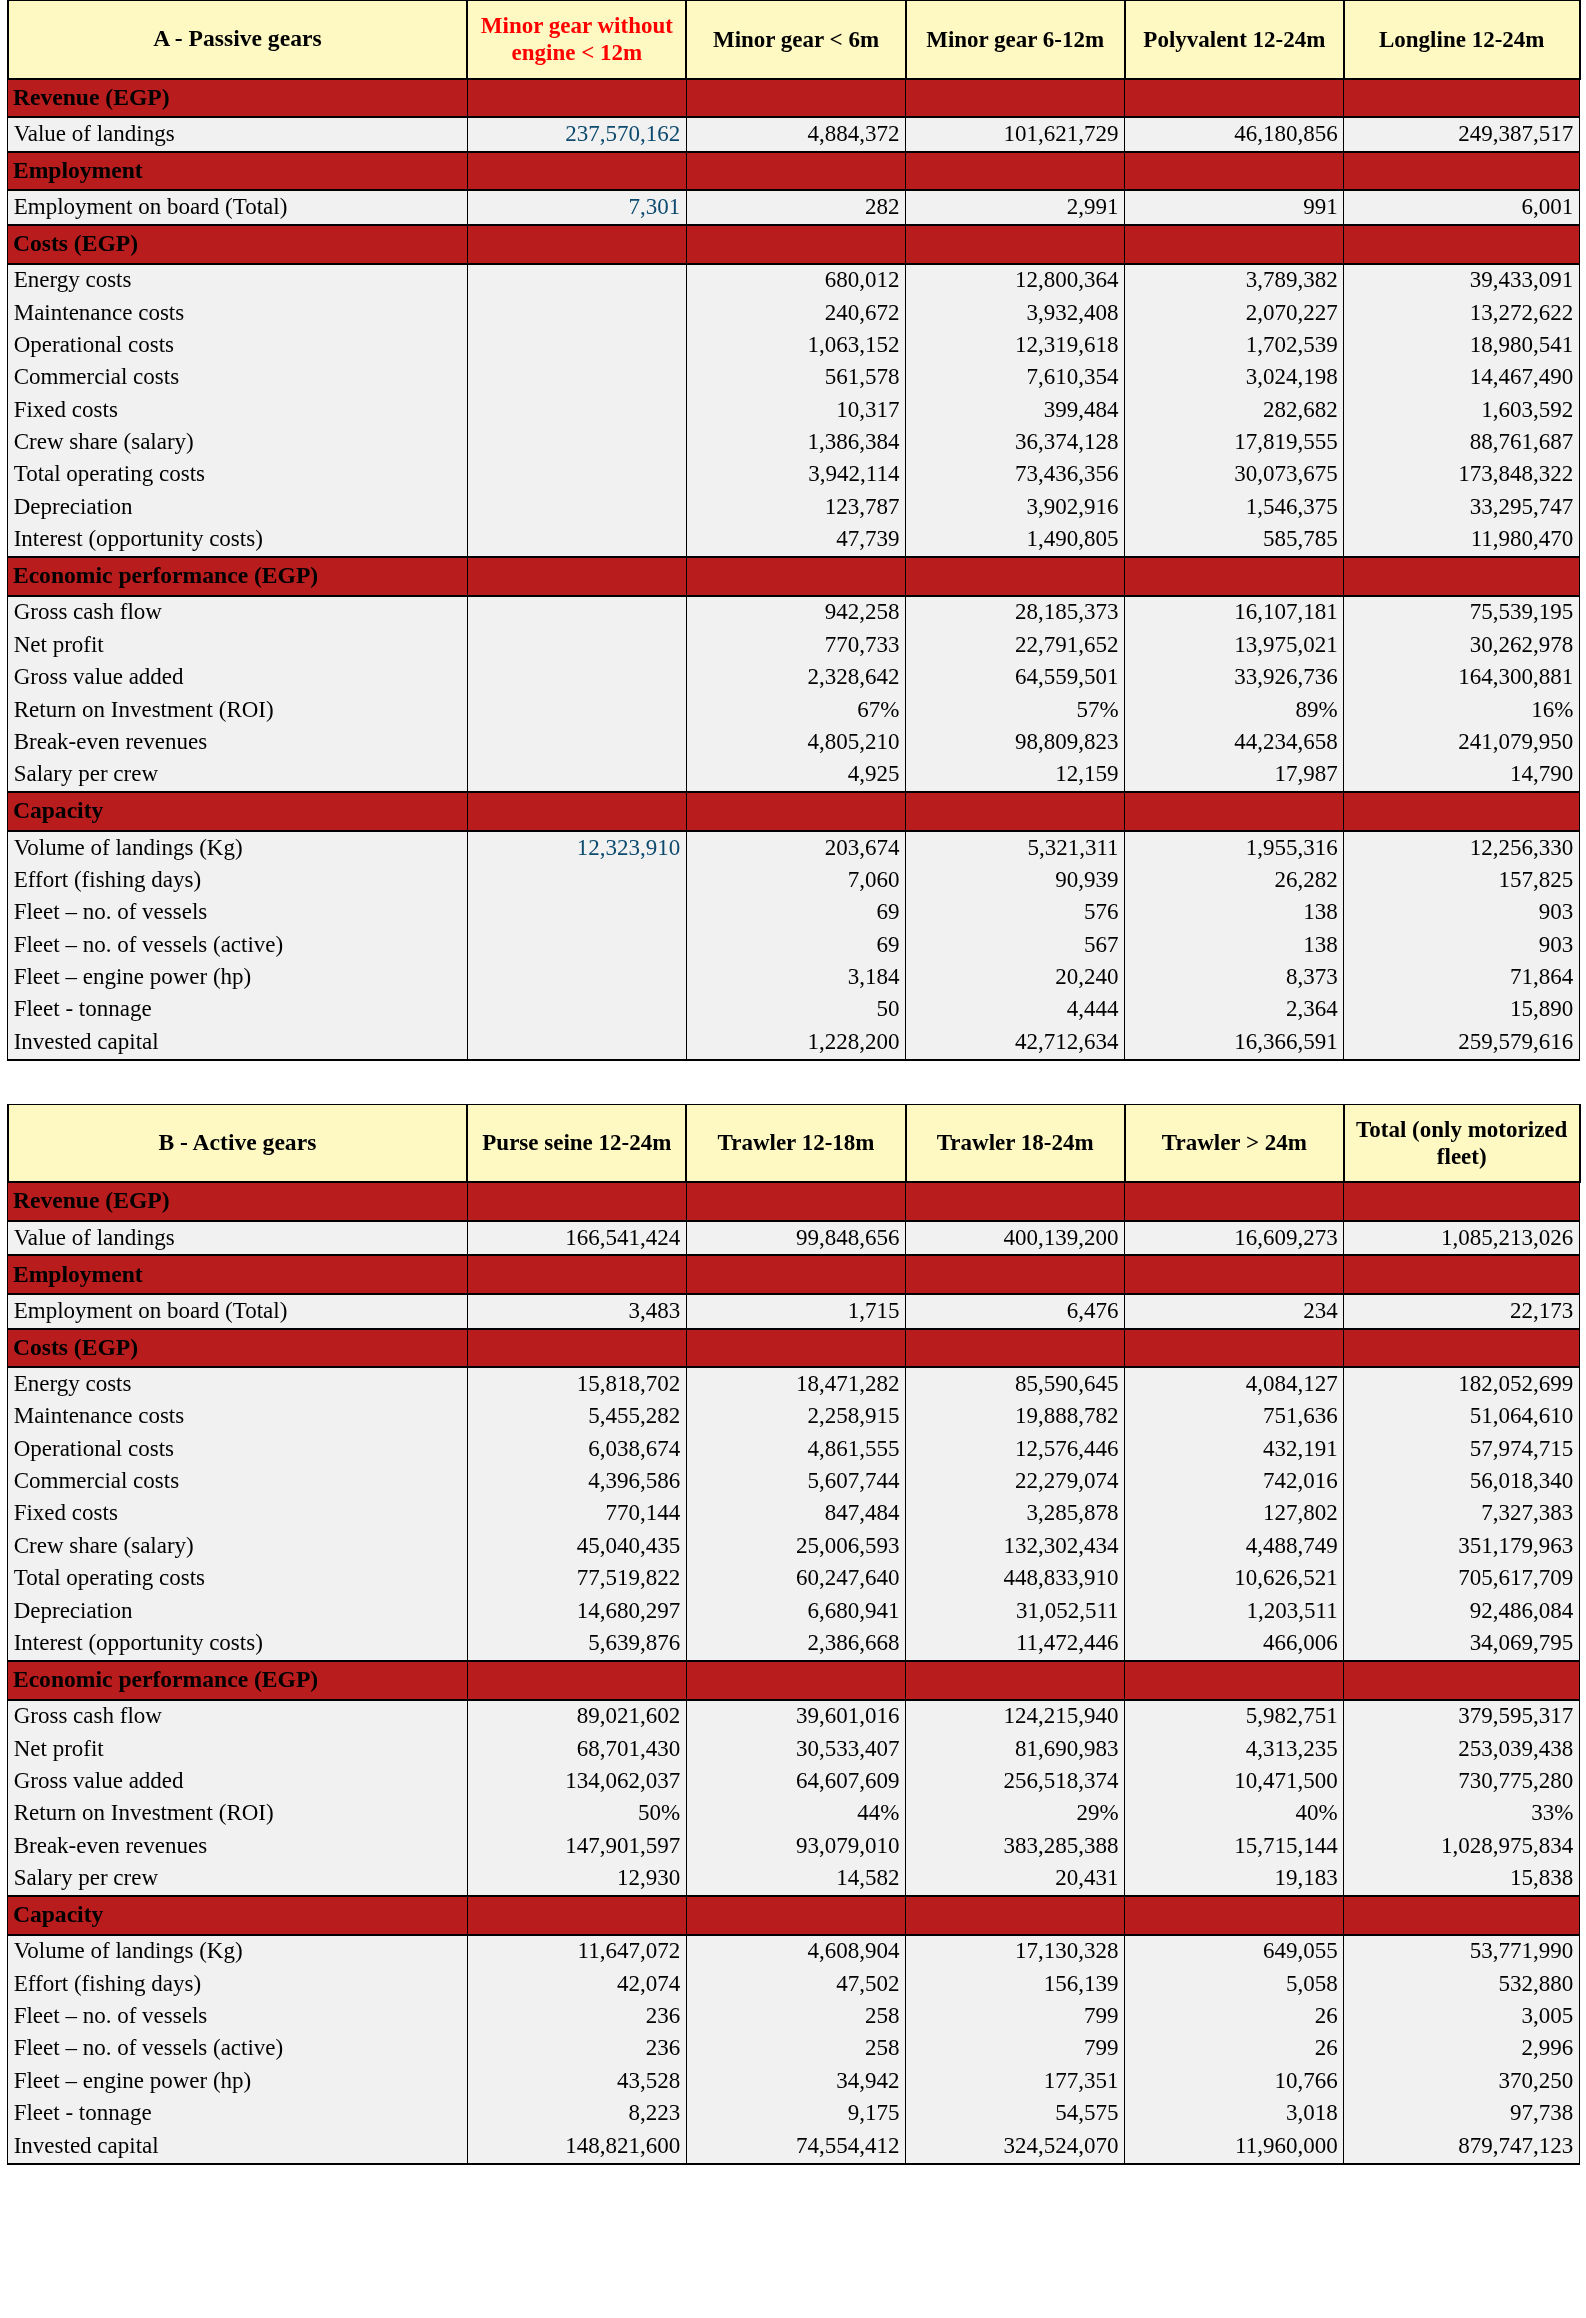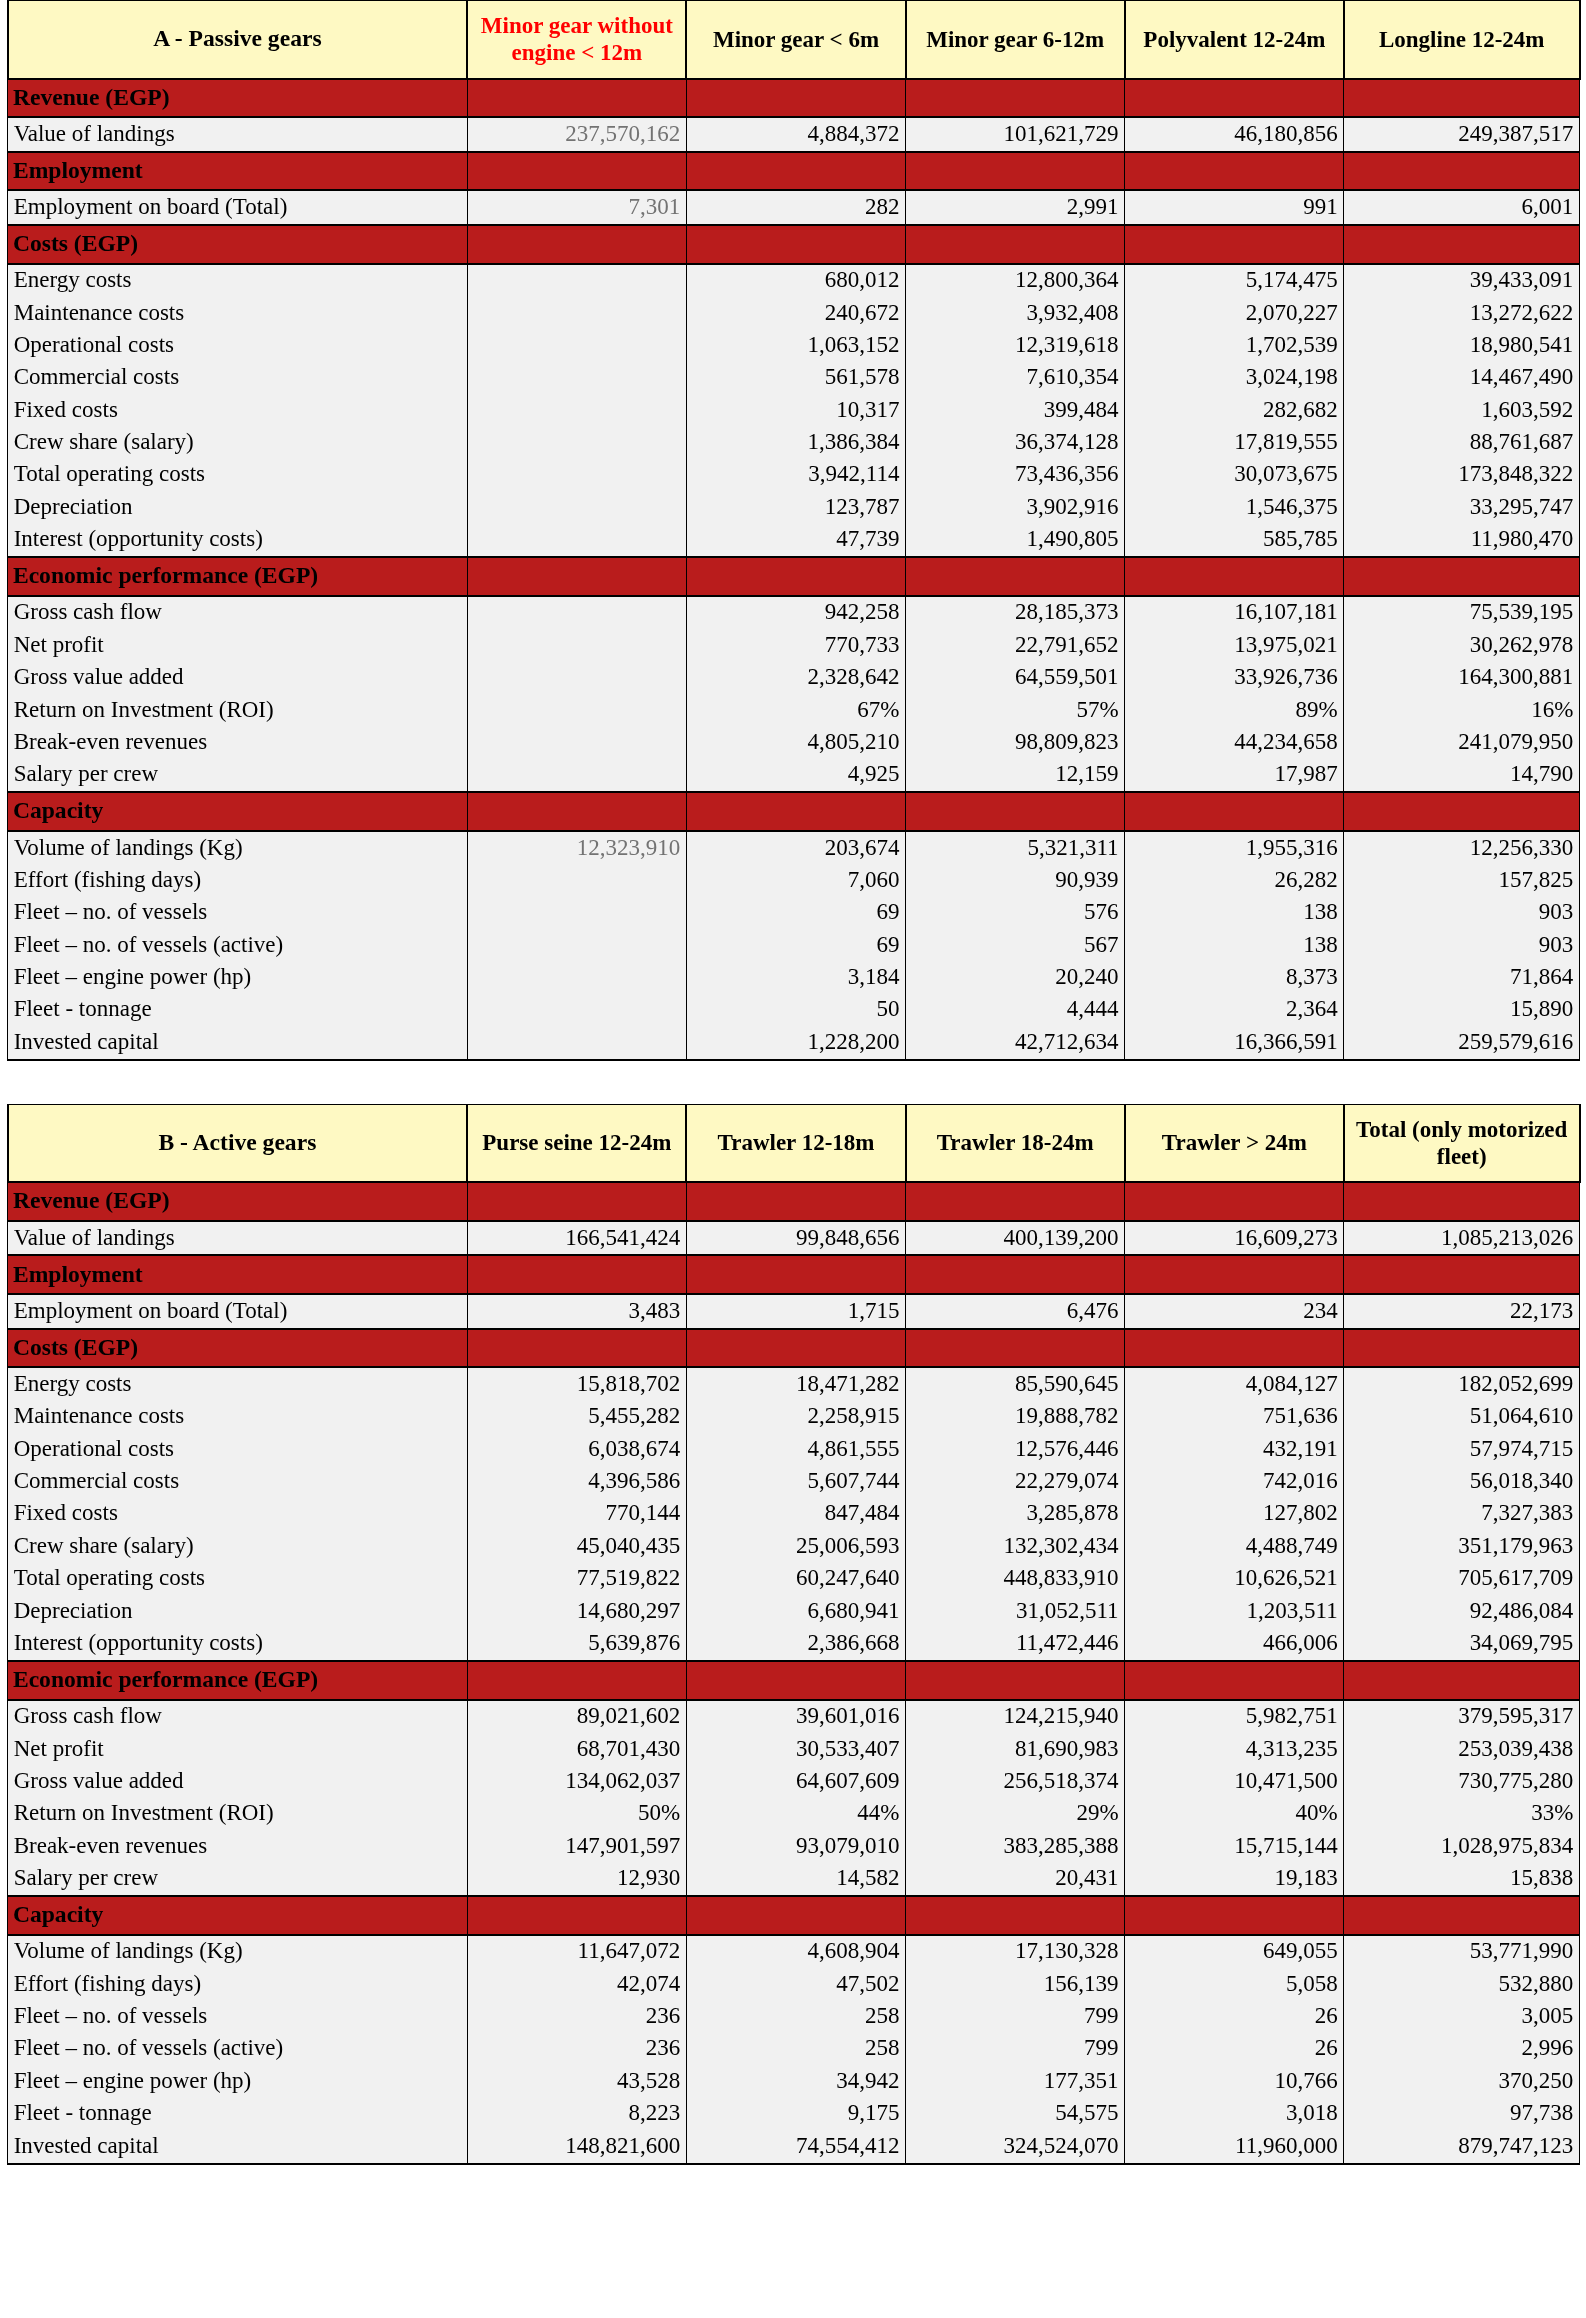--- a/index.html
+++ b/index.html
@@ -85,21 +85,21 @@
     white-space: nowrap;
     overflow: hidden;
   }
   tbody tr.data td.label {
     text-align: left;
   }
   tbody tr.data td.num {
     text-align: right;
   }
   tbody tr.data td.red {
-    color: #737373;
+    color: #0c4a6e;
   }
   tbody tr.data.italic td {
   }
   tbody tr.data.lastrow td {
     border-bottom: 2.4px solid #000000;
   }
 </style>
 </head>
 <body>
 
@@ -163,21 +163,21 @@
             <td class="blank"></td>
             <td class="blank"></td>
             <td class="blank"></td>
             <td class="blank"></td>
           </tr>
           <tr class="data">
             <td class="label">Energy costs</td>
             <td class="num"></td>
             <td class="num">680,012</td>
             <td class="num">12,800,364</td>
-            <td class="num">5,174,475</td>
+            <td class="num">3,789,382</td>
             <td class="num">39,433,091</td>
           </tr>
           <tr class="data">
             <td class="label">Maintenance costs</td>
             <td class="num"></td>
             <td class="num">240,672</td>
             <td class="num">3,932,408</td>
             <td class="num">2,070,227</td>
             <td class="num">13,272,622</td>
           </tr>

